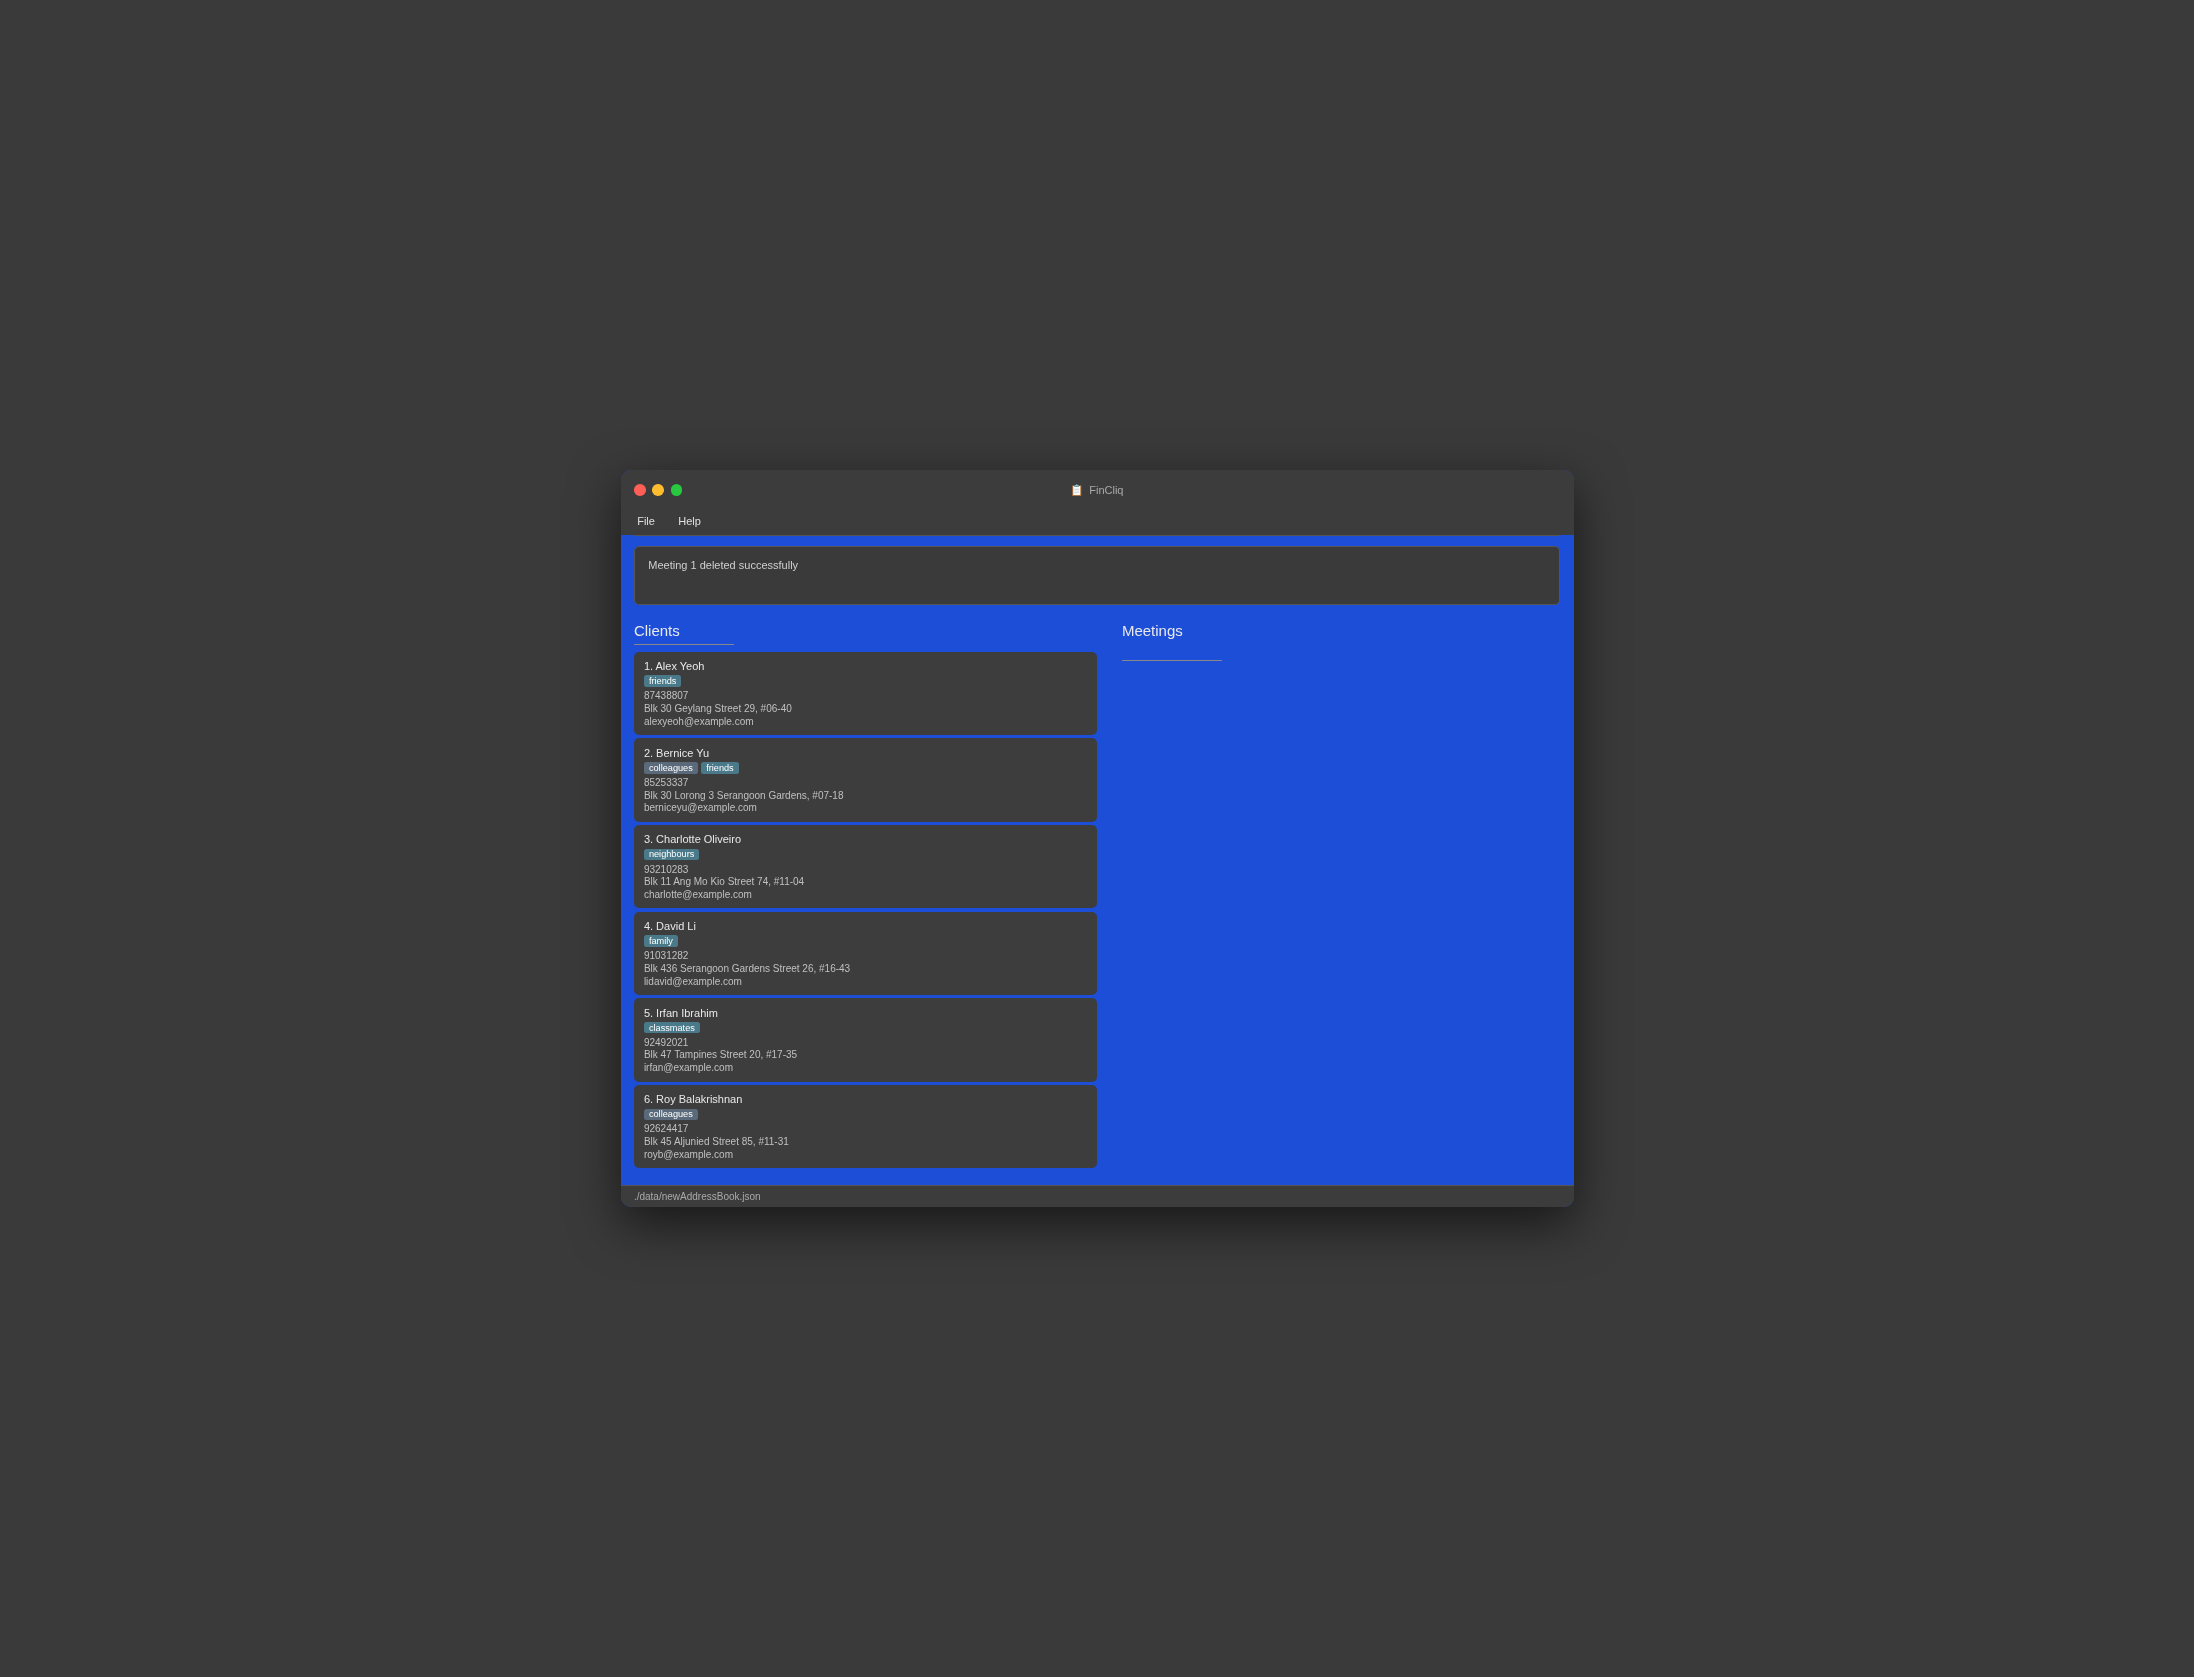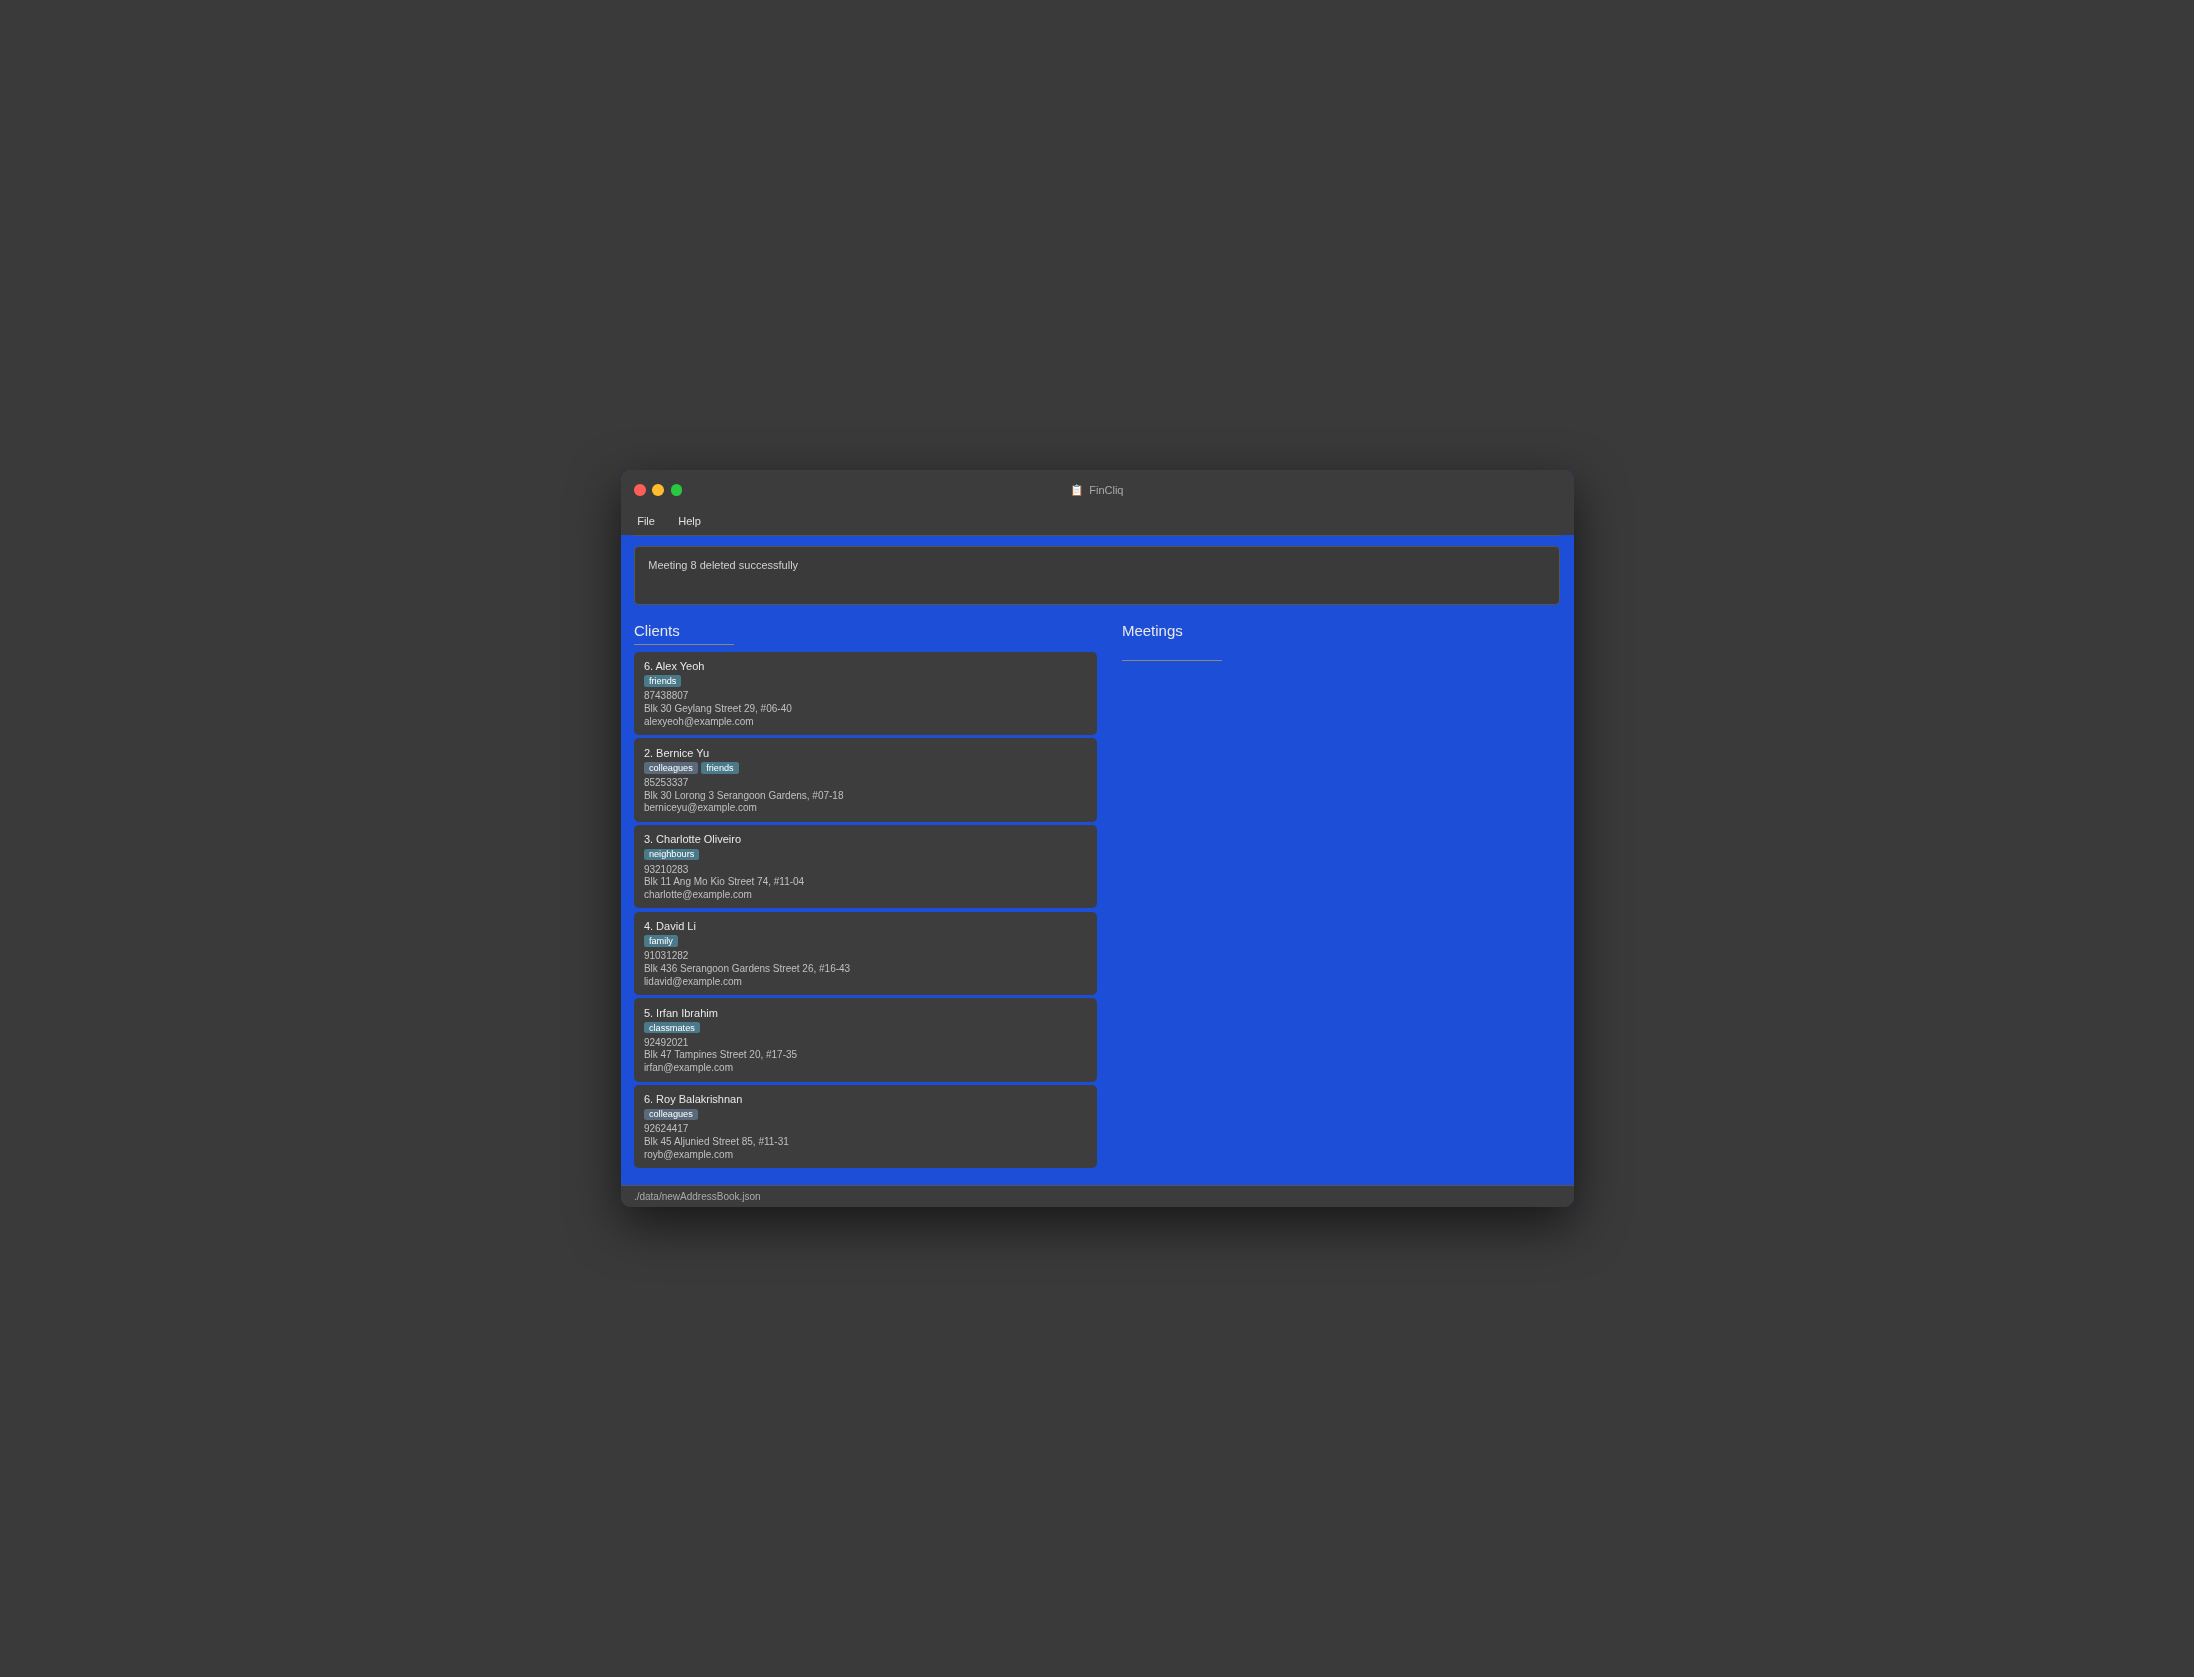--- a/index.html
+++ b/index.html
@@ -245,31 +245,31 @@
   </div>
 
   <div class="menubar">
     <span class="menu-item">File</span>
     <span class="menu-item">Help</span>
   </div>
 
   <div class="divider-line"></div>
 
   <div class="notification-area">
-    <span class="notification-text">Meeting 8 deleted successfully</span>
+    <span class="notification-text">Meeting 1 deleted successfully</span>
   </div>
 
   <div class="main-content">
 
     <div class="clients-panel">
       <div class="panel-header">Clients</div>
       <div class="clients-list" id="clients-list">
 
       <div class="client-item">
-            <div class="client-name">6.  Alex Yeoh</div>
+            <div class="client-name">1.  Alex Yeoh</div>
             <div class="client-tags">
               <span class="tag tag-friends">friends</span>
             </div>
             <div class="client-phone">87438807</div>
             <div class="client-address">Blk 30 Geylang Street 29, #06-40</div>
             <div class="client-email">alexyeoh@example.com</div>
           </div>
           <div class="client-item">
             <div class="client-name">2.  Bernice Yu</div>
             <div class="client-tags">

